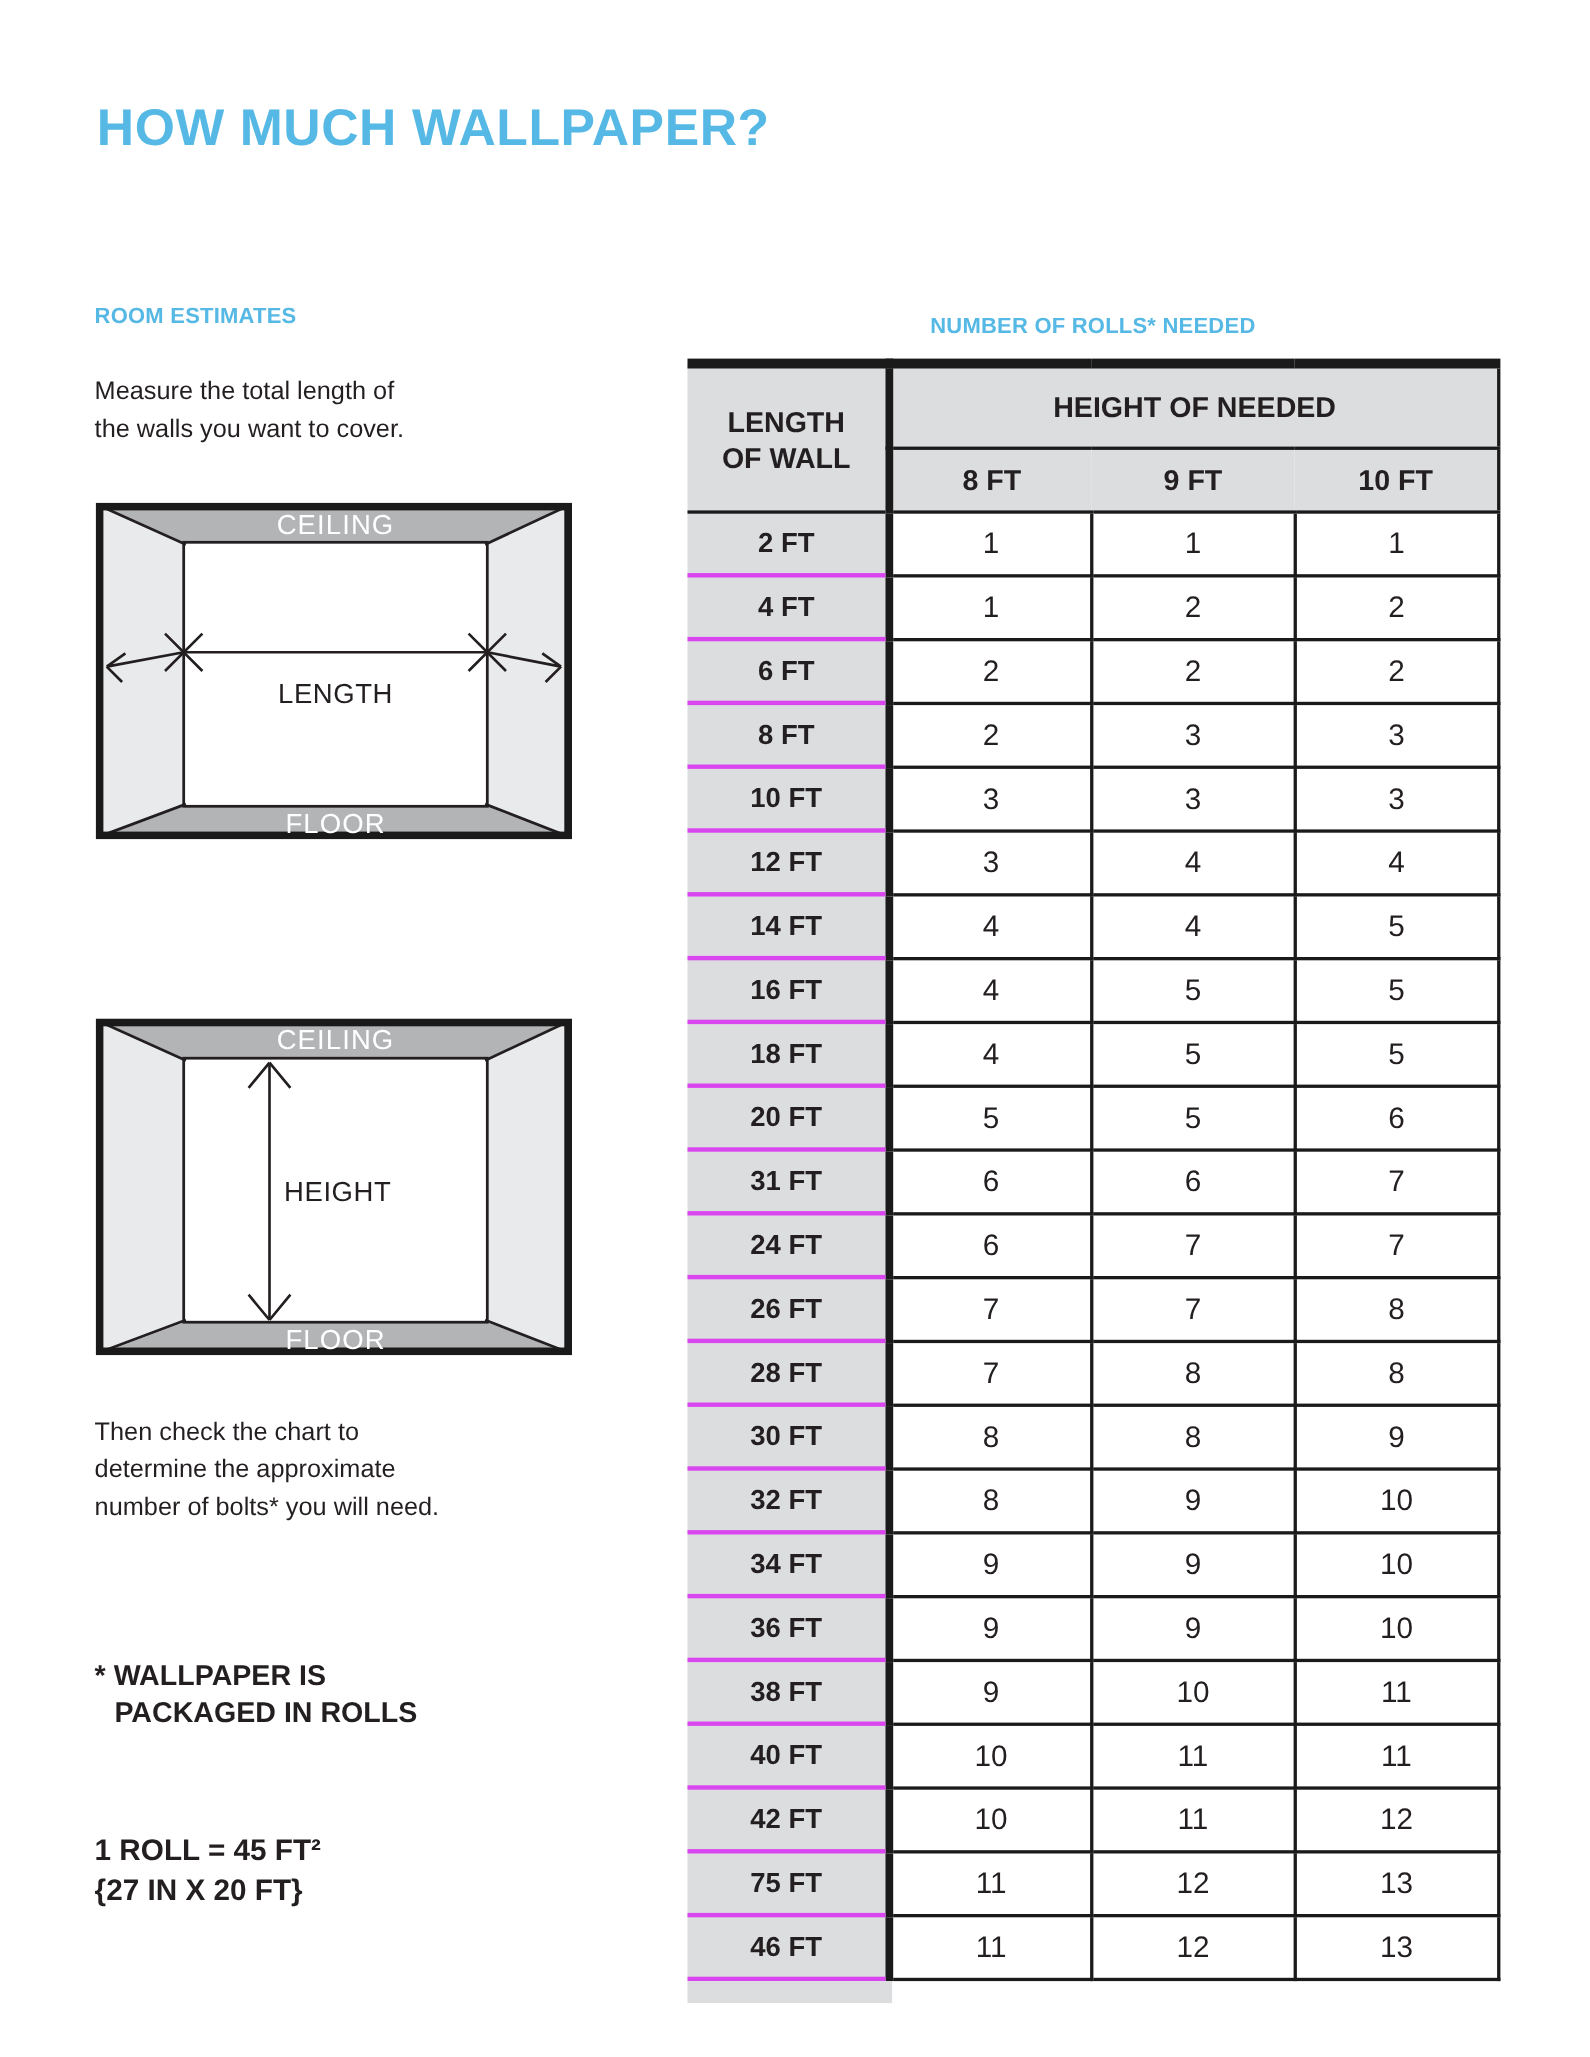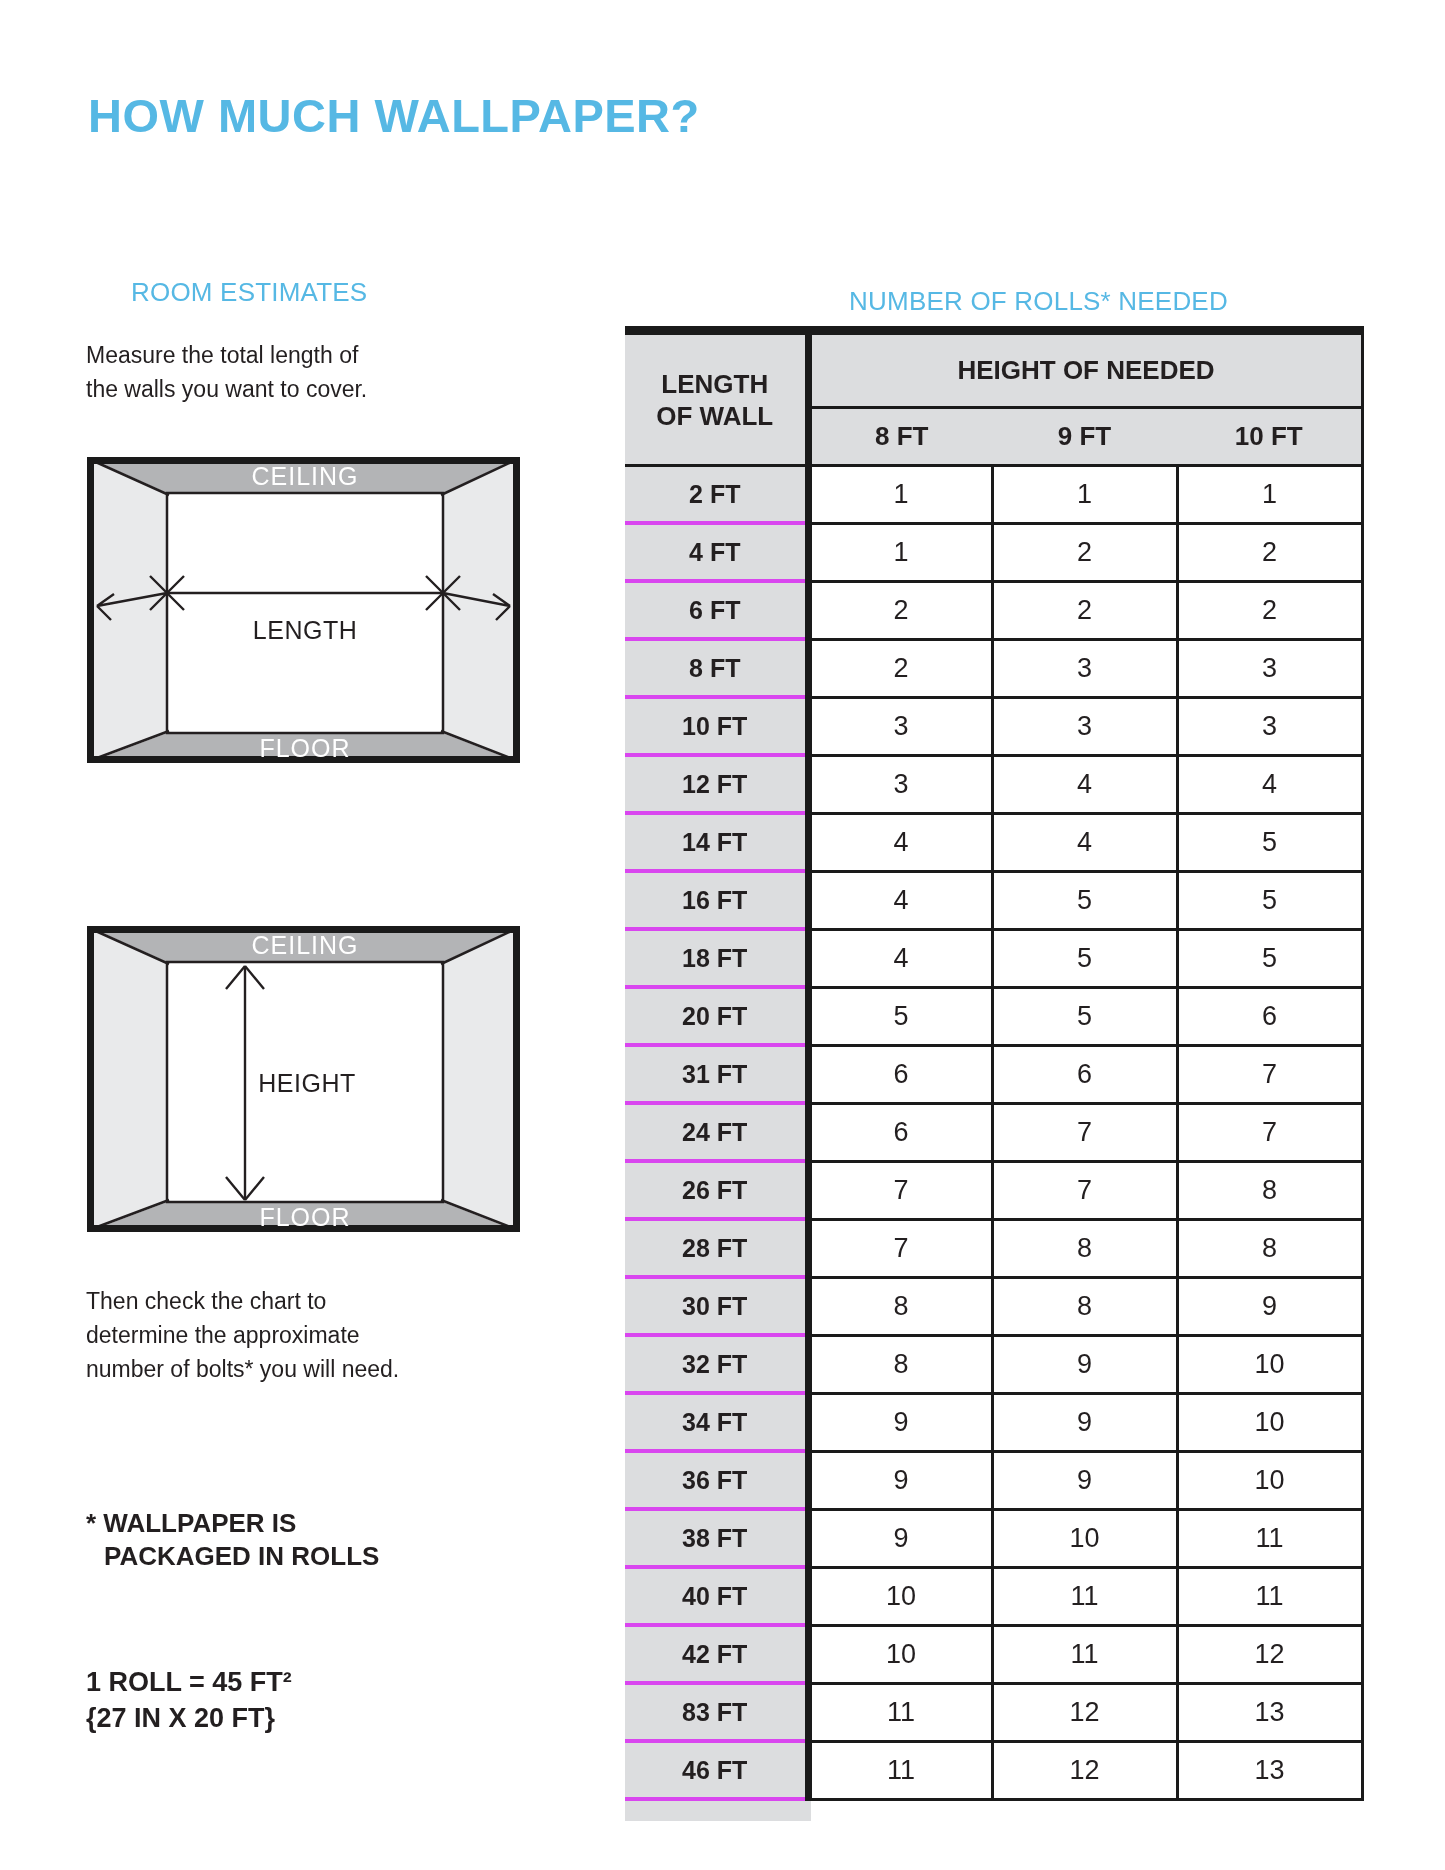--- a/index.html
+++ b/index.html
@@ -2,21 +2,21 @@
 <html style="--accent: #56b8e4;"><head>
 <meta charset="utf-8">
 <style>
   html,body{margin:0;padding:0;background:#ffffff;}
   #page{position:relative;width:1445px;height:1870px;background:#ffffff;overflow:hidden;
         font-family:"Liberation Sans","DejaVu Sans",sans-serif;color:#231f20;}
   .abs{position:absolute;}
   .pre{white-space:pre-line;}
   
   .main-title{left:88px;top:88px;font-size:47px;font-weight:bold;color:var(--accent);letter-spacing:.5px;}
-  .section-head{font-size:26px;font-weight:normal;color:var(--accent);letter-spacing:.2px;margin-left:45px;}
+  .section-head{font-size:20px;font-weight:bold;color:var(--accent);letter-spacing:.2px;}
   
   .copy{font-size:23px;line-height:34px;color:#231f20;}
   .footnote{font-size:26px;line-height:33px;font-weight:bold;margin-top:20px;}
   .footnote .l2{margin-left:18px;}
   .rollspec{font-size:27px;line-height:36px;font-weight:bold;}
   
   #table-wrap{left:625px;top:326px;width:737px;}
   table.rolls{border-collapse:collapse;table-layout:fixed;width:737px;
     border-top:9px solid #1a1a1a;border-right:3px solid #1a1a1a;border-bottom:3px solid #1a1a1a;}
   table.rolls th,table.rolls td{padding:0;text-align:center;vertical-align:middle;}
@@ -247,21 +247,21 @@
             <td>11</td>
             <td>11</td>
           </tr>
           <tr>
             <th>42 FT</th>
             <td>10</td>
             <td>11</td>
             <td>12</td>
           </tr>
           <tr>
-            <th>83 FT</th>
+            <th>75 FT</th>
             <td>11</td>
             <td>12</td>
             <td>13</td>
           </tr>
           <tr>
             <th>46 FT</th>
             <td>11</td>
             <td>12</td>
             <td>13</td>
           </tr>

